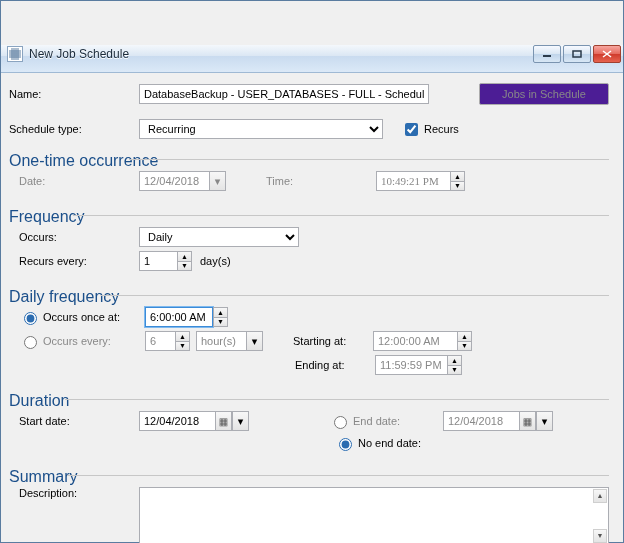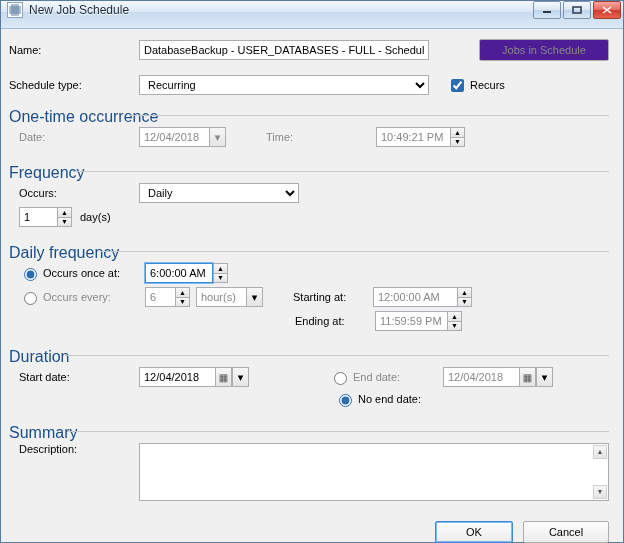--- a/index.html
+++ b/index.html
@@ -13,20 +13,21 @@
     height: 543px;
     overflow: hidden;
   }
   
   .window { width:624px; height:543px; border:1px solid #5a7ca0; background:#f0f0f0; display:flex; flex-direction:column; }
   .titlebar {
     height:28px;
     background: linear-gradient(#f4f8fc, #dbe7f4 40%, #c9dbef 41%, #dbe9f7);
     display:flex; align-items:center; padding:0 2px 10px 6px;
     border-bottom:1px solid #9fb9d4;
+    margin-top:44px;
   }
   .titlebar .app-icon { width:16px; height:16px; display:inline-flex; align-items:center; justify-content:center; border:1px solid #8aa4c0; background:#fff; margin-right:6px; }
   .titlebar .app-icon svg { display:block; }
   .titlebar .title { flex:1; color:#1a2a3a; font-size:12px; text-shadow:0 1px #fff; }
   .win-btns { display:flex; gap:2px; }
   .win-btn {
     width:28px; height:18px; border:1px solid #7a94b0; border-radius:2px;
     background:linear-gradient(#f7faff,#d9e6f3 49%,#bfd4ea 50%,#d8e7f5);
     display:flex; align-items:center; justify-content:center; color:#2a3a4a;
   }
@@ -118,60 +119,61 @@
 
     <div class="row">
       <span class="lbl">Name:</span>
       <input type="text" style="width: 290px;" value="DatabaseBackup - USER_DATABASES - FULL - Schedule">
       <span style="flex:1"></span>
       <button class="btn disabled" style="width:130px">Jobs in Schedule</button>
     </div>
 
     <div class="row">
       <span class="lbl">Schedule type:</span>
-      <select style="width:290px">
+      <select style="width:244px">
         <option>Recurring</option>
       </select>
       <span style="width:18px"></span>
       <input type="checkbox" class="check" checked="" style="">
       <span>Recurs</span>
     </div>
 
     <div class="group" style="--cut:120px">
       <span class="legend disabled">One-time occurrence</span>
       <div class="rule"></div>
       <div class="subrow">
         <span class="slabel disabled">Date:</span>
         <div class="datebox">
           <input class="disabled" type="text" style="width: 70px;" readonly="" value="12/04/2018">
           <div class="drop disabled">▾</div>
         </div>
         <span style="width:40px"></span>
         <span class="disabled" style="width:70px">Time:</span>
         <span style="width:40px"></span>
         <div class="spin">
-          <input class="disabled" type="text" style="width: 74px;" readonly="" value="10:49:21 PM">
+          <input class="disabled" type="text" style="width: 74px; font-family: Liberation Serif, serif;" readonly="" value="10:49:21 PM">
           <div class="spinbtns">
               <div class="sb">▲</div>
               <div class="sb">▼</div>
             </div>
         </div>
       </div>
     </div>
 
     <div class="group" style="--cut:64px">
       <span class="legend">Frequency</span>
       <div class="rule"></div>
       <div class="subrow">
         <span class="slabel">Occurs:</span>
         <select style="width:160px">
           <option>Daily</option>
         </select>
       </div>
       <div class="subrow">
+        <span class="slabel">Recurs every:</span>
         <div class="spin">
           <input type="text" style="width: 38px;" value="1">
           <div class="spinbtns">
               <div class="sb">▲</div>
               <div class="sb">▼</div>
             </div>
         </div>
         <span style="width:8px"></span>
         <span>day(s)</span>
       </div>

